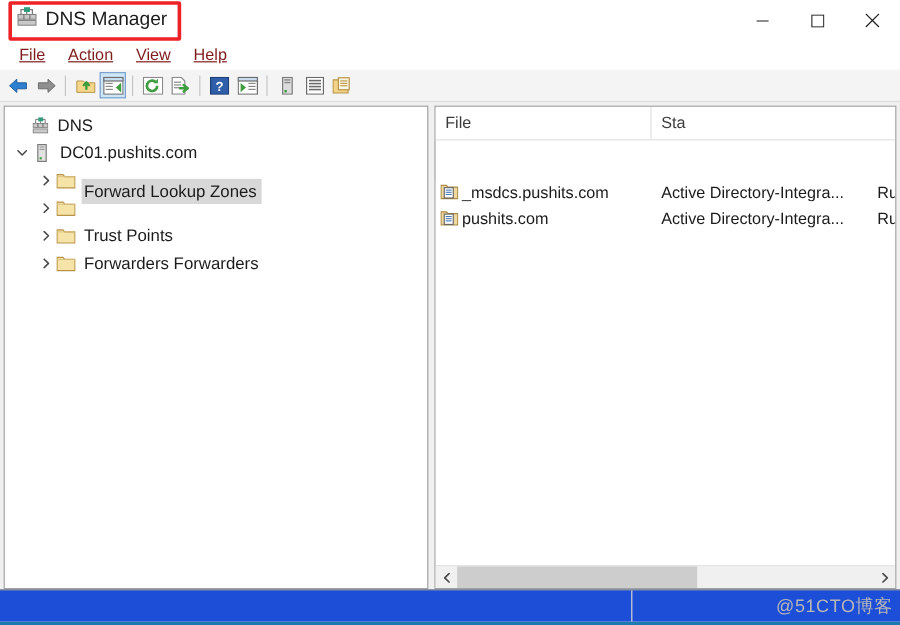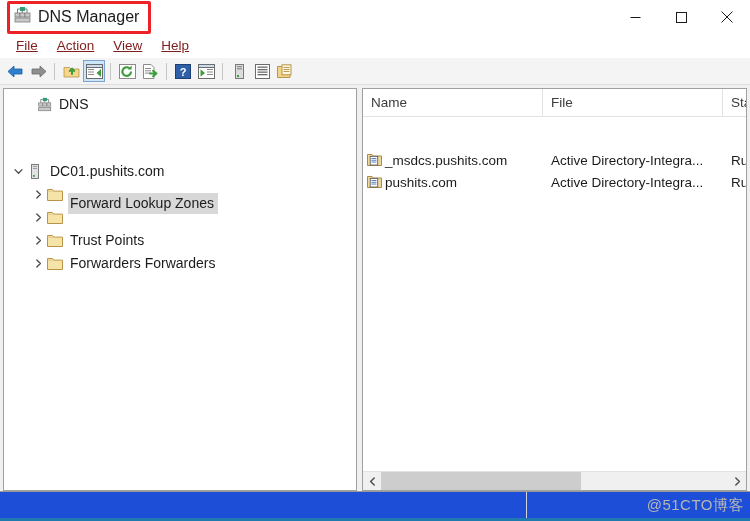--- a/index.html
+++ b/index.html
@@ -178,22 +178,22 @@
     margin-right: 4px;
   }
   .tree-label {
     line-height: 1;
     padding: 3px 4px 4px 2px;
   }
   .tree-row.selected .tree-label {
     background: #d8d8d8;
     margin-top: 17px;
   }
-  .indent-0 { padding-left: 15px; }
-  .indent-1 { padding-left: 6px; margin-top: 44px; }
+  .indent-0 { padding-left: 4px; }
+  .indent-1 { padding-left: 6px; }
   .indent-2 { padding-left: 26px; }
 
   
   .lv-header {
     height: 27px;
     min-height: 27px;
     display: flex;
     border-bottom: 1px solid #e2e2e2;
     background: #ffffff;
   }
@@ -560,21 +560,20 @@
         </div>
 
       </div>
     </div>
 
     <div class="splitter"></div>
 
     <div class="pane pane-list">
 
       <div class="lv-header">
-        <div class="lv-col col-name">Name</div>
         <div class="lv-col col-type">File</div>
         <div class="lv-col col-status">Sta</div>
       </div>
 
       <div class="lv-body">
 
         <div class="lv-row">
           <div class="lv-cell c-name">
             <span class="lv-icon">
               <svg width="15" height="14" viewBox="0 0 15 14">

